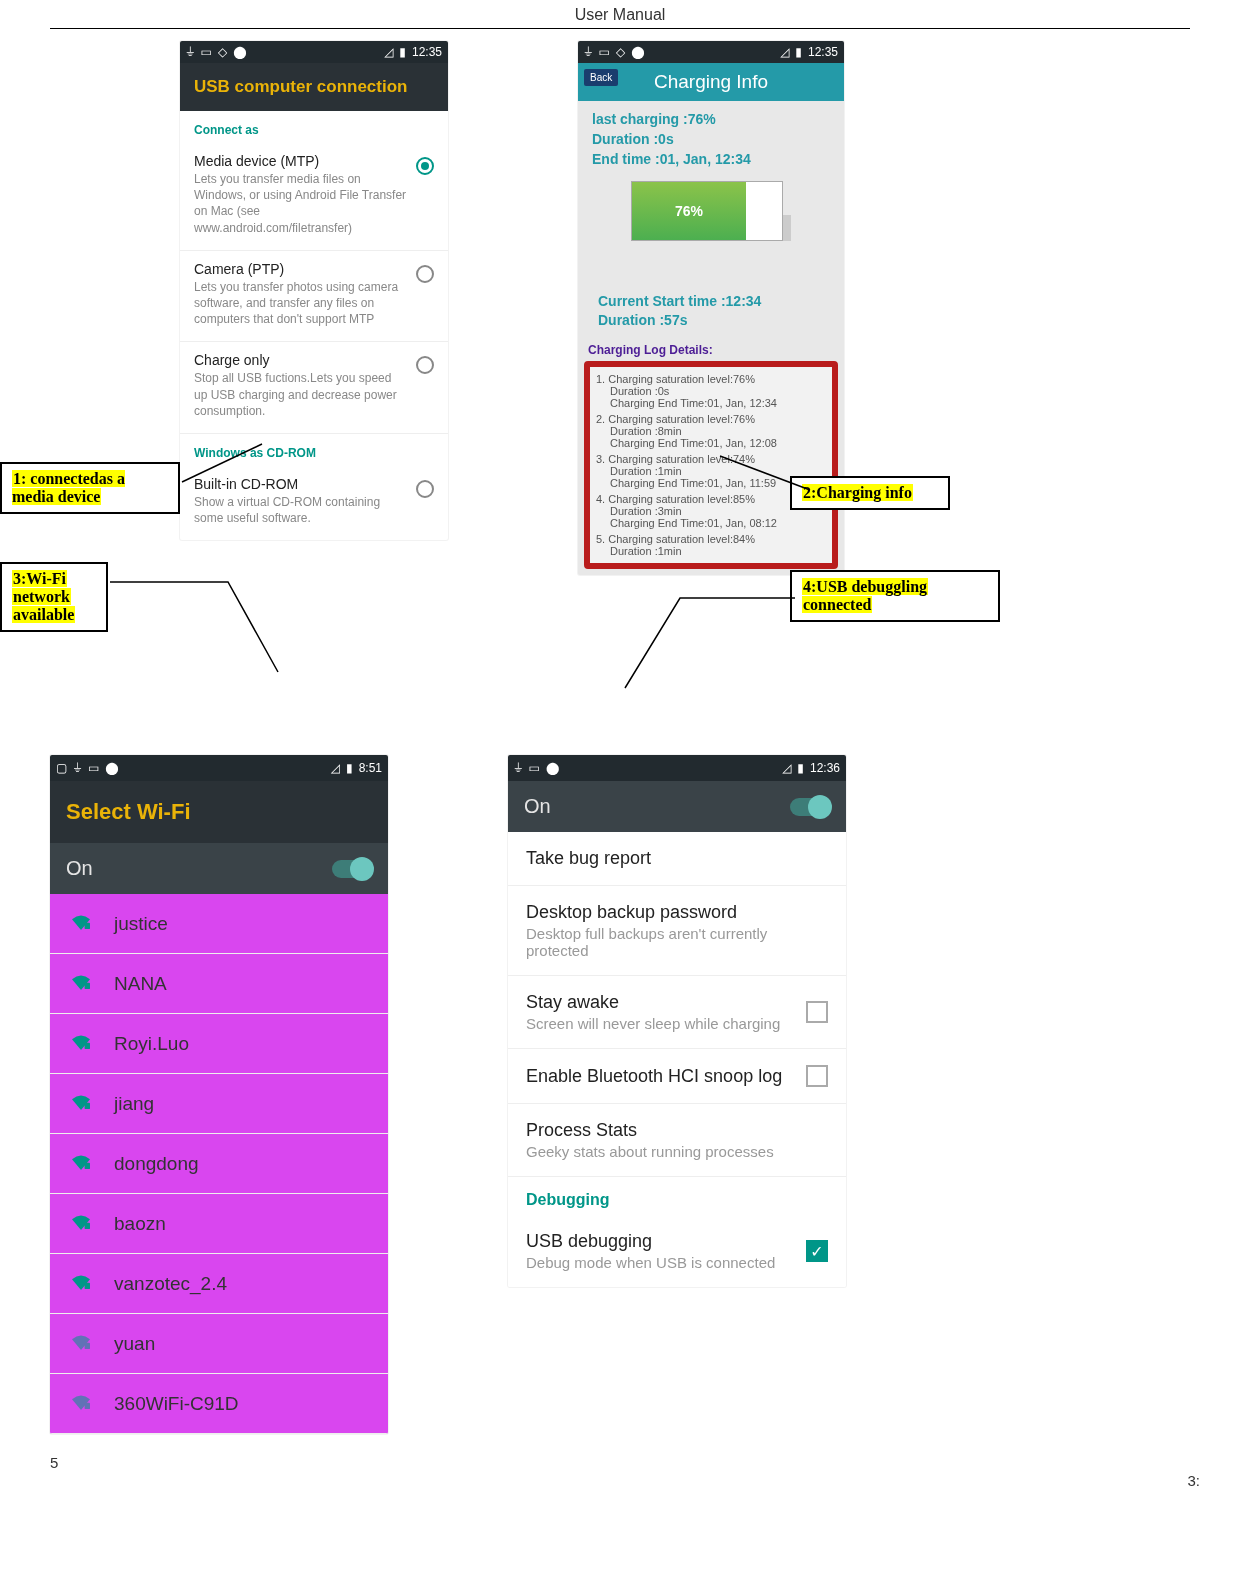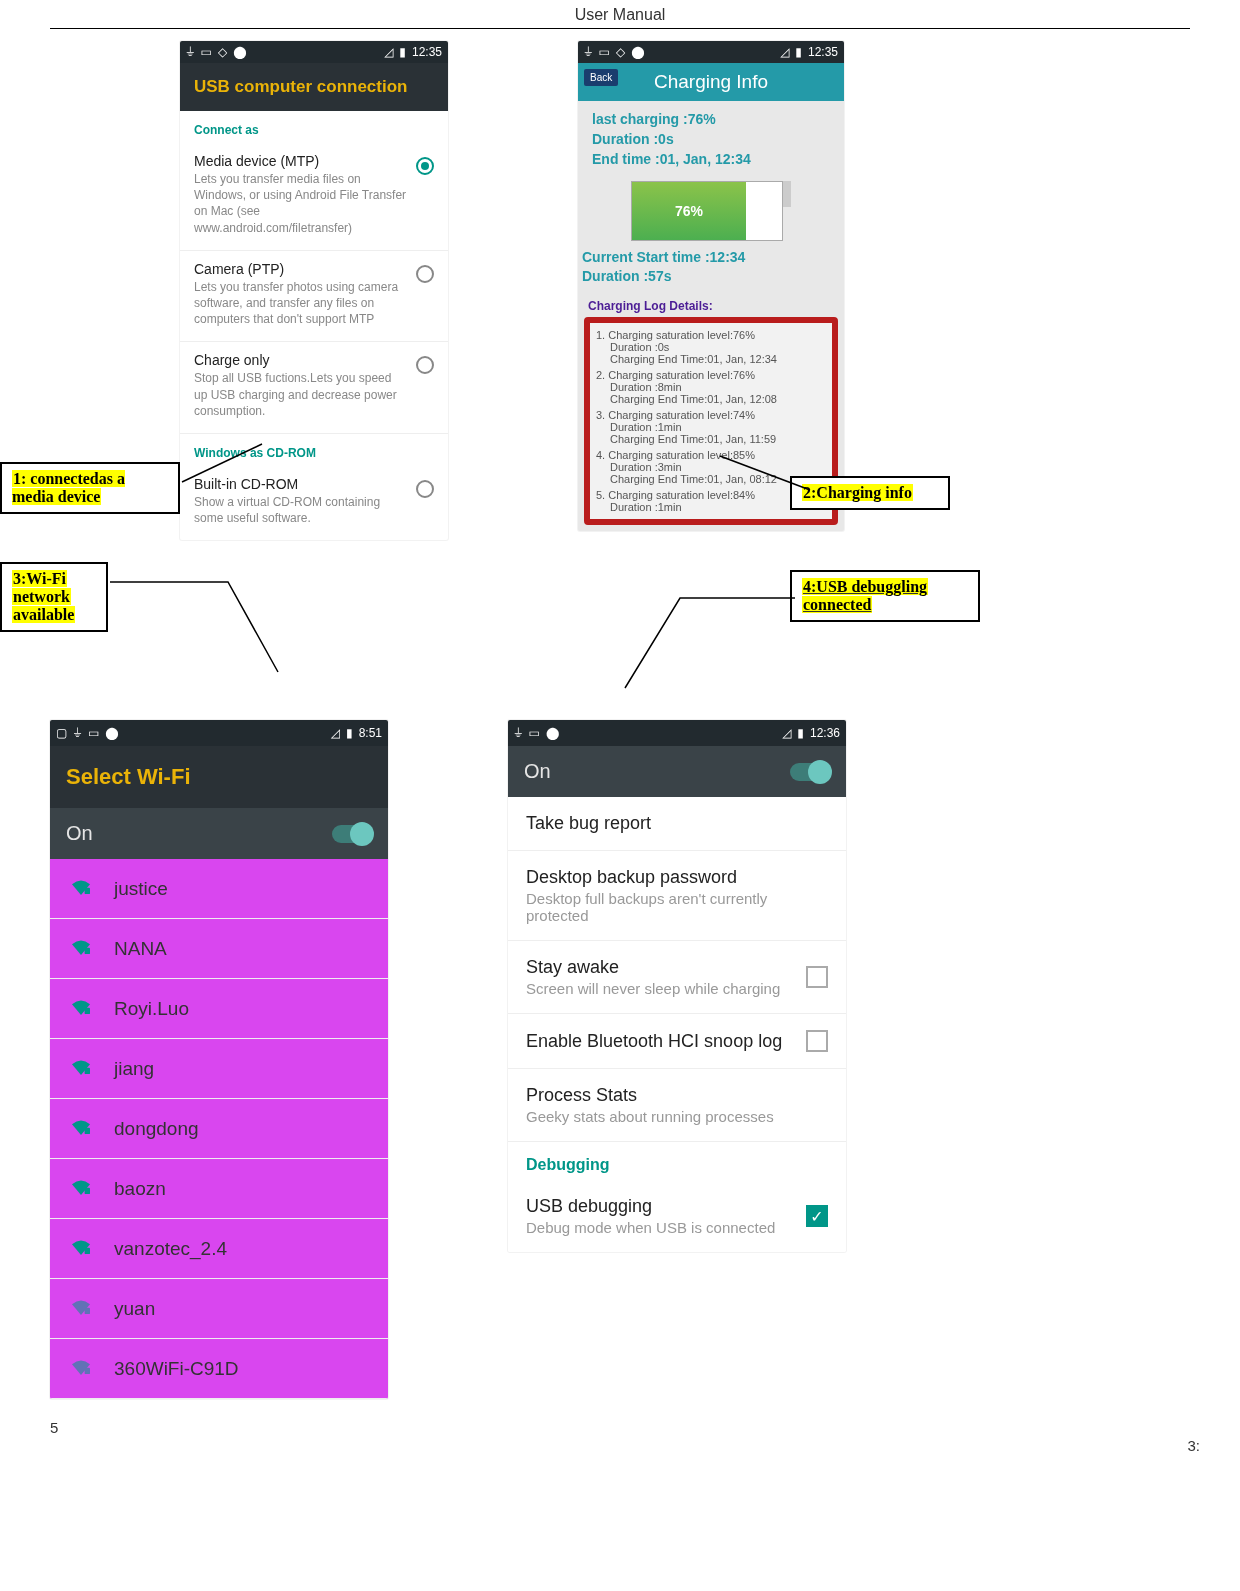--- a/index.html
+++ b/index.html
@@ -88,34 +88,34 @@
   .back-btn {
     position:absolute; left:6px; top:6px;
     background:#1a3d6e; color:#fff; font-size:10px;
     padding:3px 6px; border-radius:2px;
   }
   .s2 .info { padding:10px 14px 4px; }
   .s2 .info div { color:#249aa8; font-weight:700; font-size:14px; margin-bottom:4px; }
   .batt-wrap { display:flex; justify-content:center; padding:6px 0 8px; }
   .batt {
     width:160px; height:60px; position:relative;
-    display:flex; align-items:flex-start;
+    display:flex; align-items:flex-end;
   }
   .batt-body {
     flex:1; height:100%; border:1px solid #aaa; background:#fff;
     position:relative; overflow:hidden;
   }
   .batt-fill {
     position:absolute; left:0; top:0; bottom:0; width:76%;
     background:linear-gradient(#8bc34a,#4caf50);
     display:flex; align-items:center; justify-content:center;
     color:#fff; font-weight:700;
   }
   .batt-tip { width:8px; height:26px; background:#ccc; }
-  .s2 .curr { padding:0 4px 8px; }
+  .s2 .curr { padding:0 20px 8px;margin-top:44px; }
   .s2 .curr div { color:#249aa8; font-weight:700; font-size:14px; margin-bottom:3px; }
   .s2 .log-title { color:#4c1d95; font-size:12px; font-weight:700; padding:4px 10px; }
   .s2 .log-box {
     margin:0 6px 6px; padding:4px 6px; background:#f2f2f2;
     border:6px solid #b91c1c; border-radius:4px; font-size:11px; color:#555;
   }
   .s2 .log-entry { padding:2px 0; }
   .s2 .log-entry .le-line { padding-left:14px; }
   .s2 .log-entry .le-first { text-indent:-14px; padding-left:14px; }
 
@@ -303,21 +303,21 @@
 
   <div class="callout" style="left:0; top:562px; width:108px;">
     <mark>3:Wi-Fi</mark><br>
     <mark>network</mark><br>
     <mark>available</mark>
   </div>
   <svg style="position:absolute; left:108px; top:572px;" width="180" height="120">
     <polyline points="2,10 120,10 170,100" fill="none" stroke="#000" stroke-width="1.5"></polyline>
   </svg>
 
-  <div class="callout" style="left:790px; top:570px; width:190px;text-decoration:underline;">
+  <div class="callout" style="left:790px; top:570px; width:210px;">
     <mark>4:USB   debuggling</mark><br>
     <mark>connected</mark>
   </div>
   <svg style="position:absolute; left:620px; top:590px;" width="200" height="110">
     <polyline points="175,8 60,8 5,98" fill="none" stroke="#000" stroke-width="1.5"></polyline>
   </svg>
 
   <div class="row" style="margin-top:180px; gap:120px;">
 
     <div class="col">

